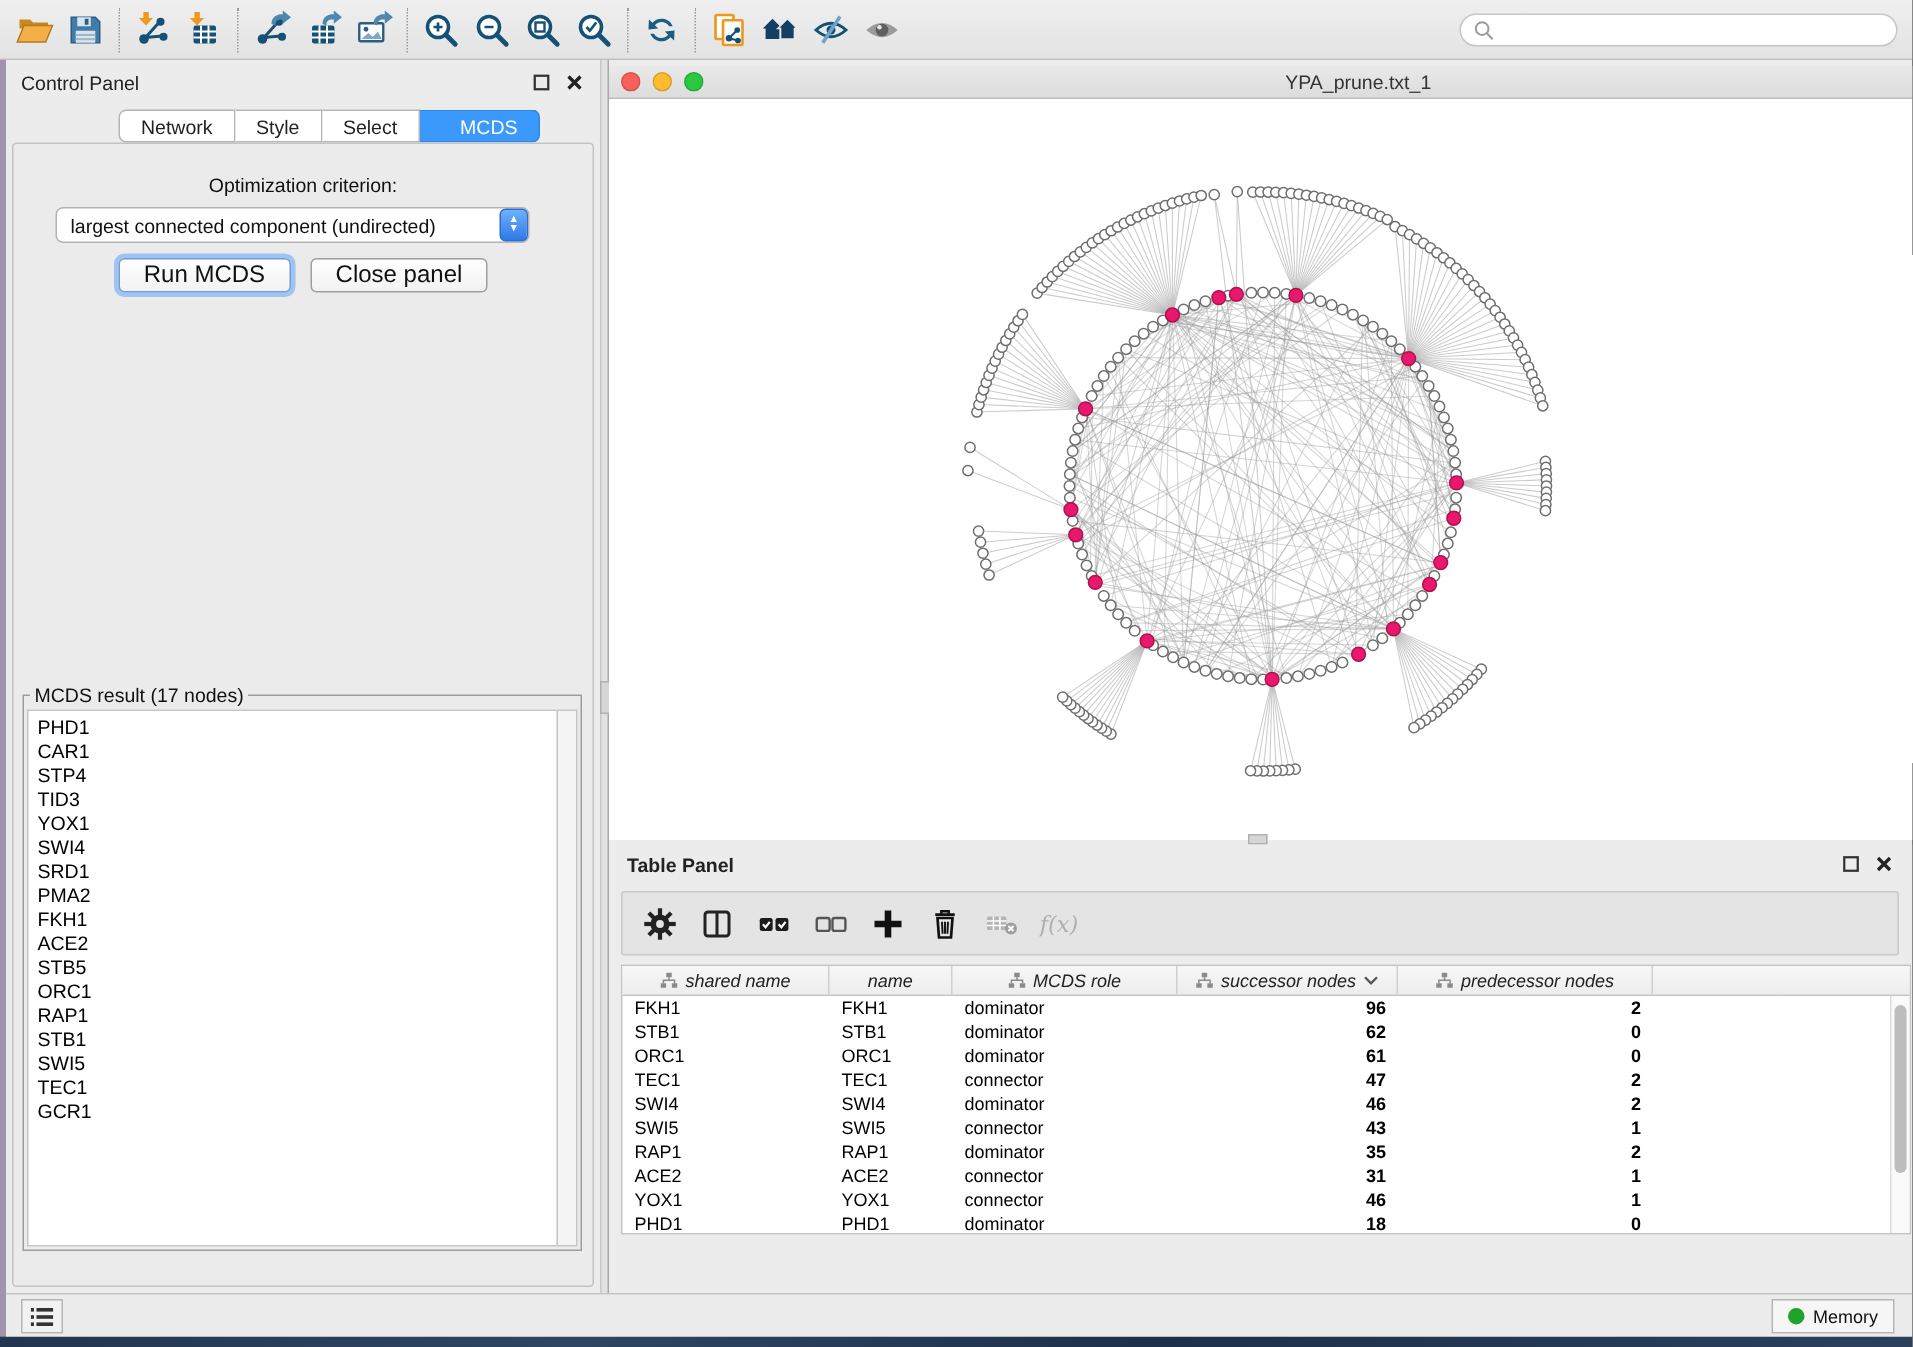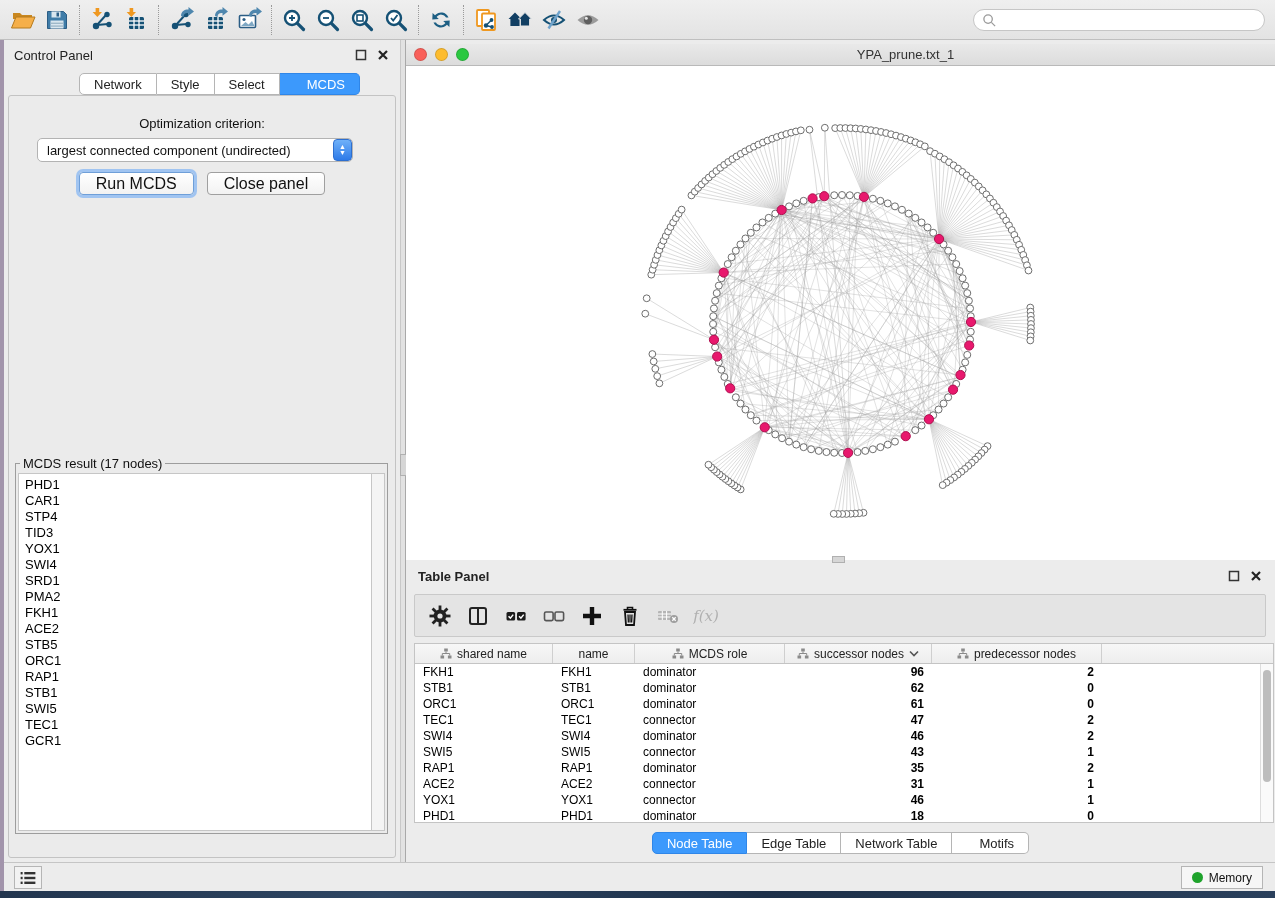--- a/index.html
+++ b/index.html
@@ -66,21 +66,21 @@
   .net-title{position:absolute;left:0;right:0;text-align:center;font-size:13px;color:#333;padding-left:130px;}
   .net-canvas{position:relative;width:869px;height:494px;background:#fff;}
   
   .table-panel{position:absolute;left:406px;top:563px;width:869px;height:299px;background:#ececec;}
   .tp-header{height:26px;display:flex;align-items:center;padding:0 12px;font-weight:bold;}
   .tp-toolbar{position:absolute;left:8px;top:31px;width:852px;height:43px;background:#e4e4e4;
               border:1px solid #c9c9c9;border-radius:2px;display:flex;align-items:center;padding-left:8px;gap:4px;}
   .tp-tbtn{width:34px;height:34px;display:flex;align-items:center;justify-content:center;}
   .tp-table{position:absolute;left:8px;top:80px;width:860px;height:180px;background:#fff;
             border:1px solid #c4c4c4;}
-  .tp-thead{display:flex;height:20px;border-bottom:1px solid #c4c4c4;background:linear-gradient(#f7f7f7,#ededed);}
+  .tp-thead{display:flex;height:20px;border-bottom:1px solid #c4c4c4;background:linear-gradient(#f7f7f7,#ededed);font-style:italic;}
   .th-cell{display:flex;align-items:center;justify-content:center;gap:5px;font-size:12px;color:#222;
            border-right:1px solid #cfcfcf;height:100%;}
   .tp-rows{position:absolute;left:0;top:20px;right:13px;bottom:0;overflow:hidden;}
   .t-row{display:flex;height:16px;align-items:center;}
   .t-cell{font-size:12px;color:#000;padding:0 8px;white-space:nowrap;}
   .t-cell.num{text-align:right;font-weight:bold;}
   .tp-scroll{position:absolute;right:0;top:20px;bottom:0;width:13px;background:#fafafa;border-left:1px solid #ddd;}
   .tp-thumb{position:absolute;left:2px;right:2px;top:6px;height:112px;background:#bdbdbd;border-radius:5px;}
   .tp-tabs{position:absolute;left:0;top:269px;width:100%;display:flex;justify-content:center;}
   
@@ -1175,26 +1175,20 @@
             <div class="t-cell" style="width: 82px;">PHD1</div>
             <div class="t-cell" style="width: 150px;">dominator</div>
             <div class="t-cell num" style="width: 147px;">18</div>
             <div class="t-cell num" style="width: 170px;">0</div>
           </div>
         </div>
       <div class="tp-scroll">
         <div class="tp-thumb"></div>
       </div>
     </div>
-    <div class="tp-tabs" id="tpTabs">
-        <div class="seg active">Node Table</div>
-        <div class="seg">Edge Table</div>
-        <div class="seg">Network Table</div>
-        <div class="seg">Motifs</div>
-      </div>
   </div>
 
   <div class="status-bar">
     <div class="status-btn">
       <svg width="24" height="24" viewBox="0 0 26 26">
           <g fill="#333">
             <rect x="5" y="6.5" width="2.2" height="2.6"></rect>
             <rect x="9" y="6.5" width="12" height="2.6"></rect>
             <rect x="5" y="11.7" width="2.2" height="2.6"></rect>
             <rect x="9" y="11.7" width="12" height="2.6"></rect>

